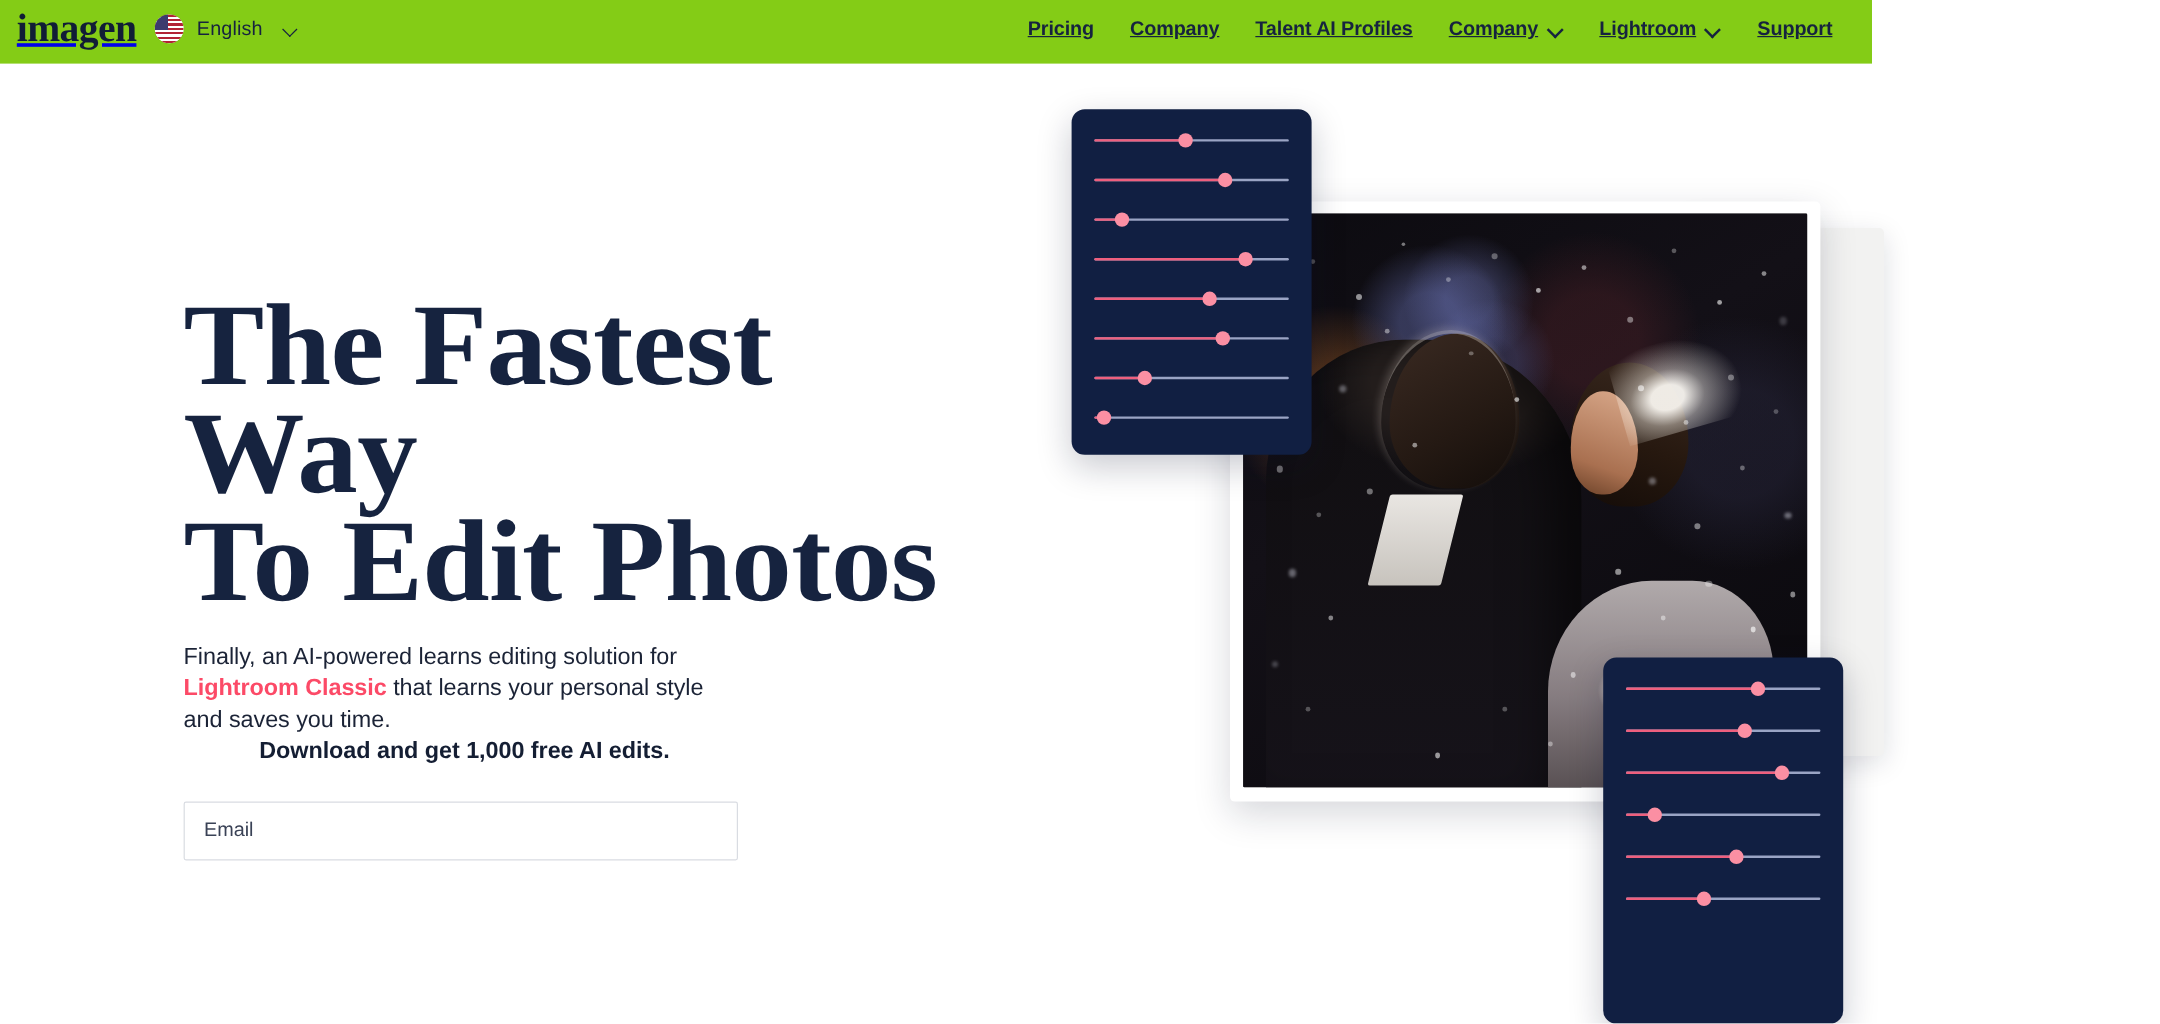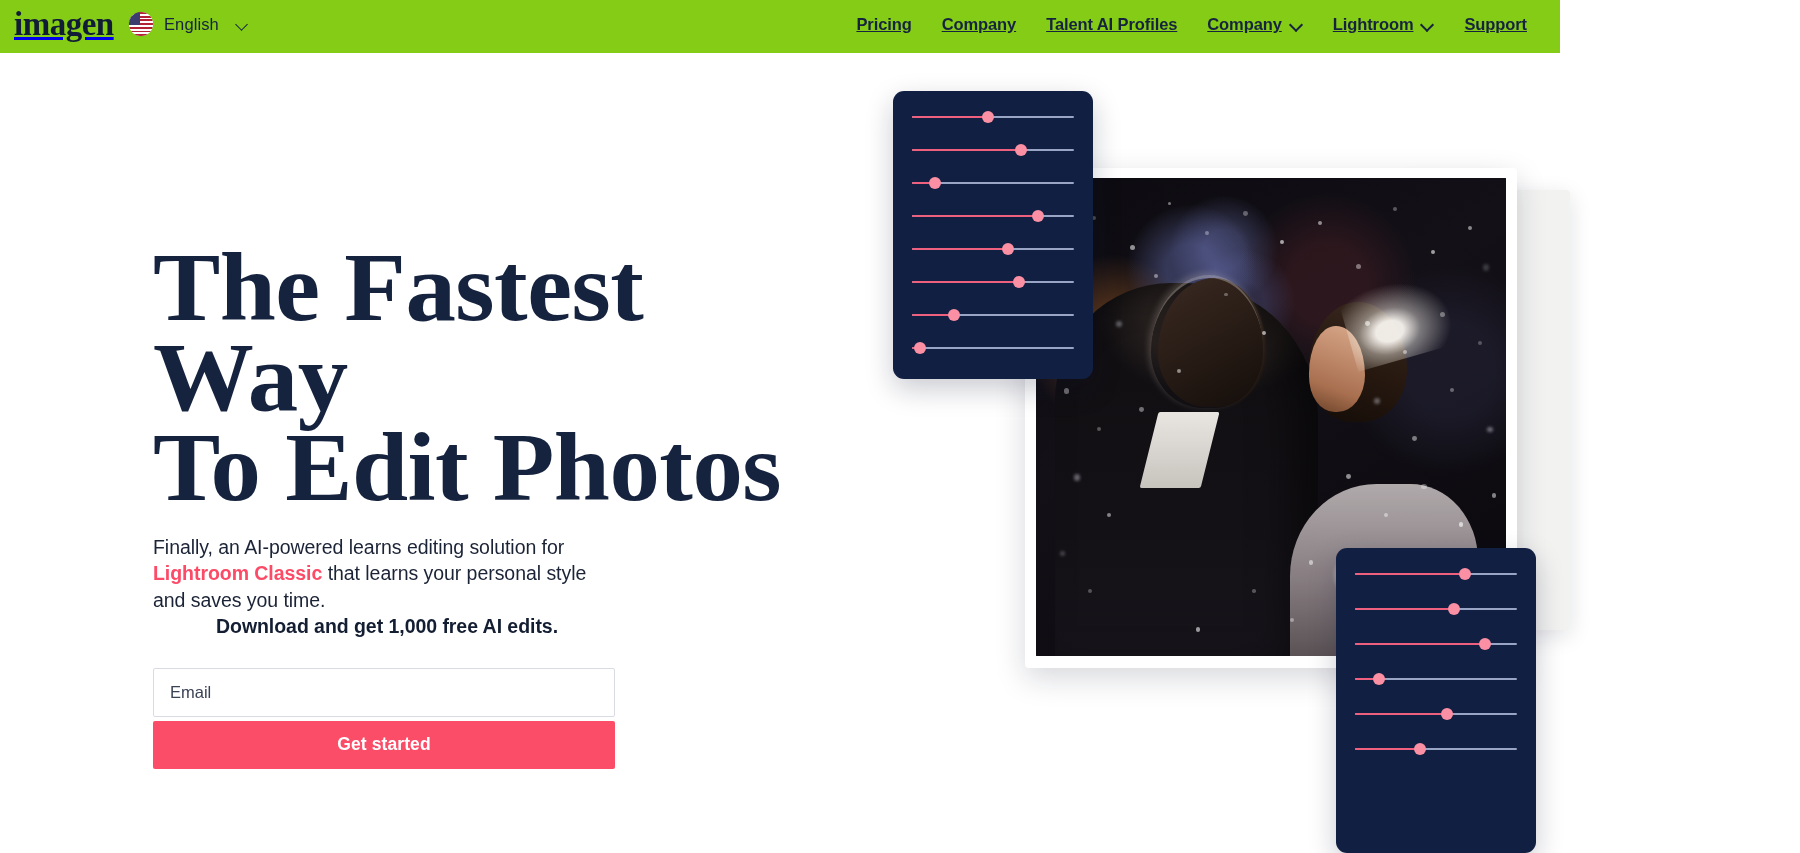--- a/index.html
+++ b/index.html
@@ -446,21 +446,20 @@
 To Edit Photos</h1>
 
   <p class="subcopy">
     <span>Finally, an AI-powered learns editing solution for </span><span class="accent">Lightroom Classic</span><span> that learns your personal style and saves you time.</span>
     <span class="subcopy-strong">Download and get 1,000 free AI edits.</span>
   </p>
 
 
   <form class="signup-form">
     <input class="email-input" type="email" placeholder="Email" style="">
-    <button class="cta-button" type="submit">Get started</button>
   </form>
 </section>
 
 <div class="hero-visual">
 
   <div class="photo-stack">
     <div class="card-back-2"></div>
     <div class="card-back-1">
       <div class="inner"></div>
     </div>

